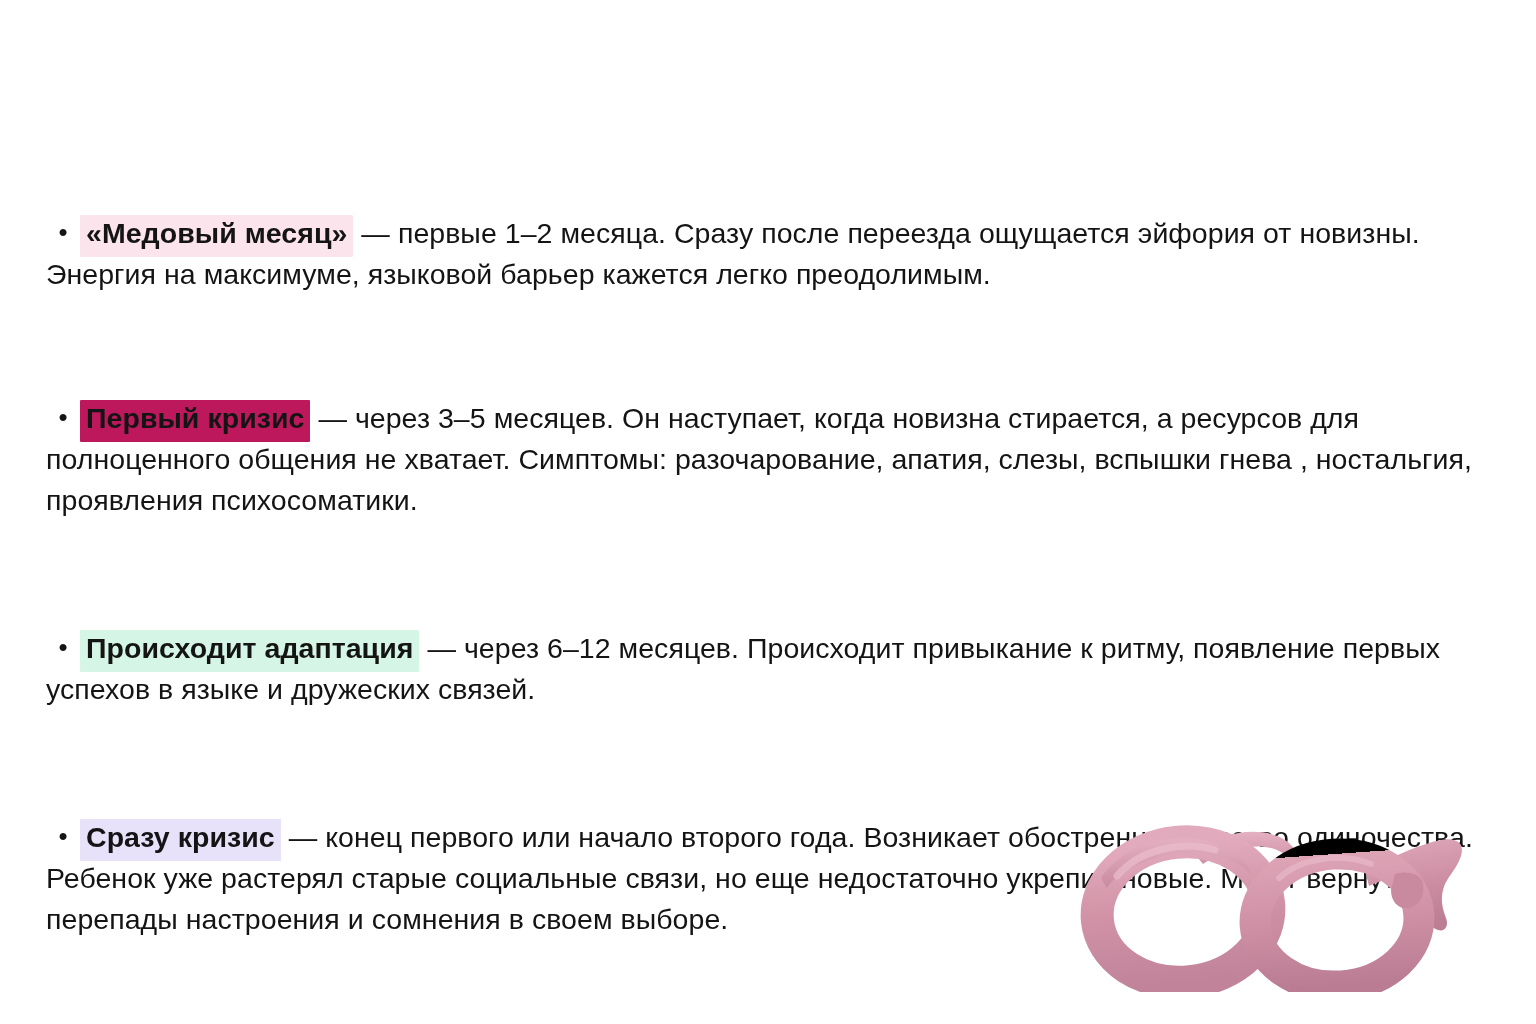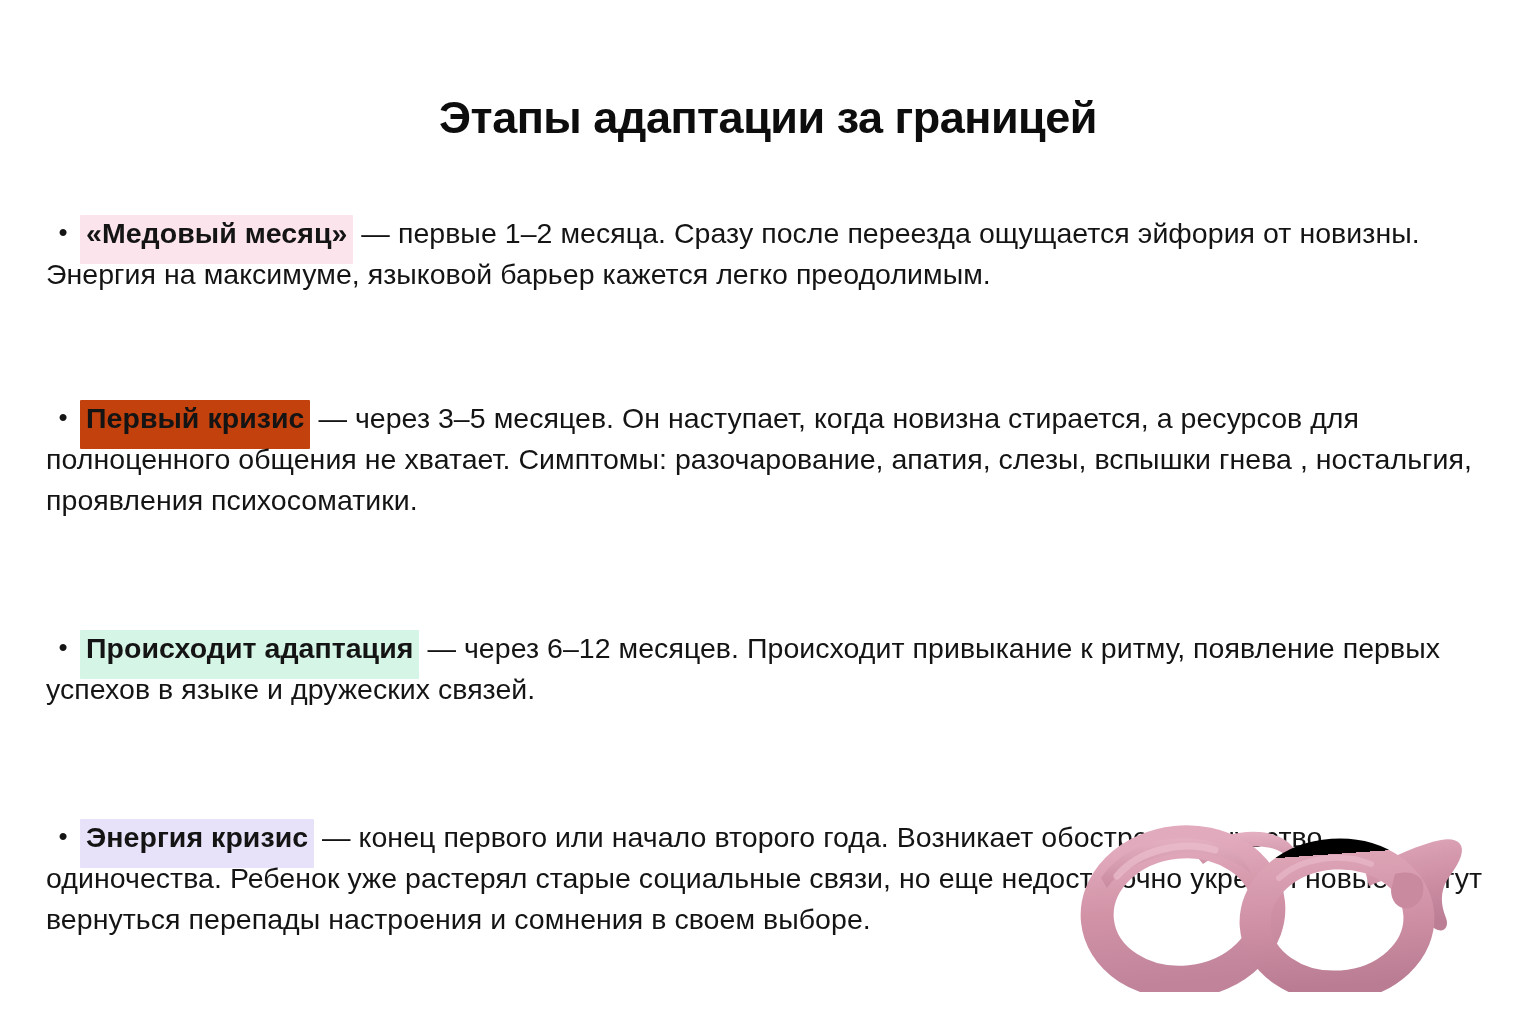--- a/index.html
+++ b/index.html
@@ -63,27 +63,27 @@
     display: inline-block;
     width: 34px;
     text-align: center;
     font-size: 26px;
     line-height: 1;
     vertical-align: 2px;
   }
 
   .term {
     font-weight: 700;
-    padding: 2px 6px 15px 6px;
+    padding: 2px 6px 8px 6px;
     border-radius: 1px;
     white-space: nowrap;
   }
 
   .term-pink   { background: #fbe4ec; }
-  .term-yellow { background: #c2410c; }
+  .term-yellow { background: #be185d; }
   .term-mint   { background: #d5f5e6; }
   .term-lilac  { background: #e7e1f9; }
 
   .body-text { font-weight: 400; }
 
   
   .glasses-wrap {
     position: absolute;
     left: 1065px;
     top: 812px;
@@ -91,38 +91,37 @@
     height: 180px;
     pointer-events: none;
   }
   .glasses-wrap svg { display: block; width: 100%; height: 100%; }
 </style>
 </head>
 <body>
 
 <div class="slide">
 
-  <h1 class="slide-title">Этапы адаптации за границей</h1>
 
   <div class="bullets">
 
     <p class="bullet-block b1">
       <span class="bullet-marker">•</span><span class="term term-pink">«Медовый месяц»</span><span class="body-text"> — первые 1–2 месяца. Сразу после переезда ощущается эйфория от новизны. Энергия на максимуме, языковой барьер кажется легко преодолимым.</span>
     </p>
 
     <p class="bullet-block b2">
       <span class="bullet-marker">•</span><span class="term term-yellow">Первый кризис</span><span class="body-text"> — через 3–5 месяцев. Он наступает, когда новизна стирается, а ресурсов для полноценного общения не хватает. Симптомы: разочарование, апатия, слезы, вспышки гнева , ностальгия, проявления психосоматики.</span>
     </p>
 
     <p class="bullet-block b3">
       <span class="bullet-marker">•</span><span class="term term-mint">Происходит адаптация</span><span class="body-text"> — через 6–12 месяцев. Происходит привыкание к ритму, появление первых успехов в языке и дружеских связей.</span>
     </p>
 
     <p class="bullet-block b4">
-      <span class="bullet-marker">•</span><span class="term term-lilac">Энергия кризис</span><span class="body-text"> — конец первого или начало второго года. Возникает обостренное чувство одиночества. Ребенок уже растерял старые социальные связи, но еще недостаточно укрепил новые. Могут вернуться перепады настроения и сомнения в своем выборе.</span>
+      <span class="bullet-marker">•</span><span class="term term-lilac">Сразу кризис</span><span class="body-text"> — конец первого или начало второго года. Возникает обостренное чувство одиночества. Ребенок уже растерял старые социальные связи, но еще недостаточно укрепил новые. Могут вернуться перепады настроения и сомнения в своем выборе.</span>
     </p>
 
   </div>
 
   <div class="glasses-wrap">
     <svg viewBox="0 0 415 180" xmlns="http://www.w3.org/2000/svg" aria-hidden="true">
       <defs>
         <linearGradient id="frameGrad" x1="0" y1="0" x2="0" y2="1">
           <stop offset="0%" stop-color="#e2abbd"></stop>
           <stop offset="45%" stop-color="#d293a7"></stop>

